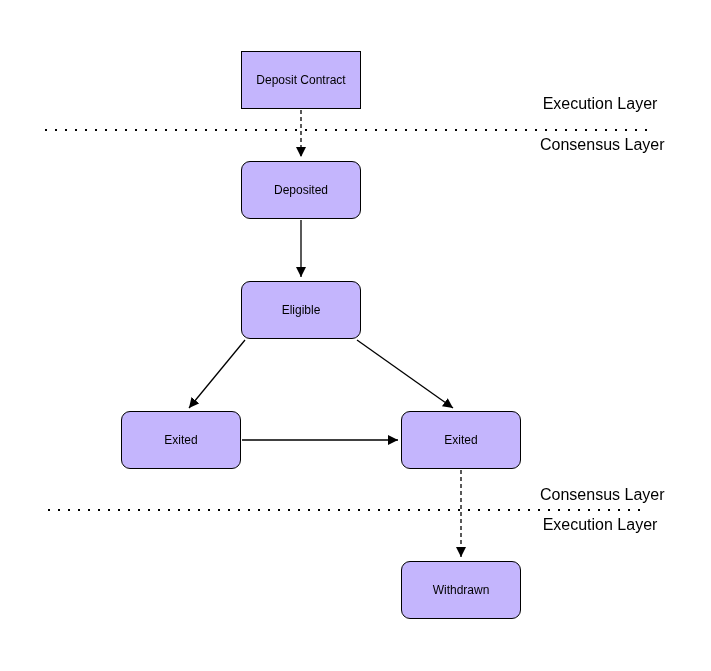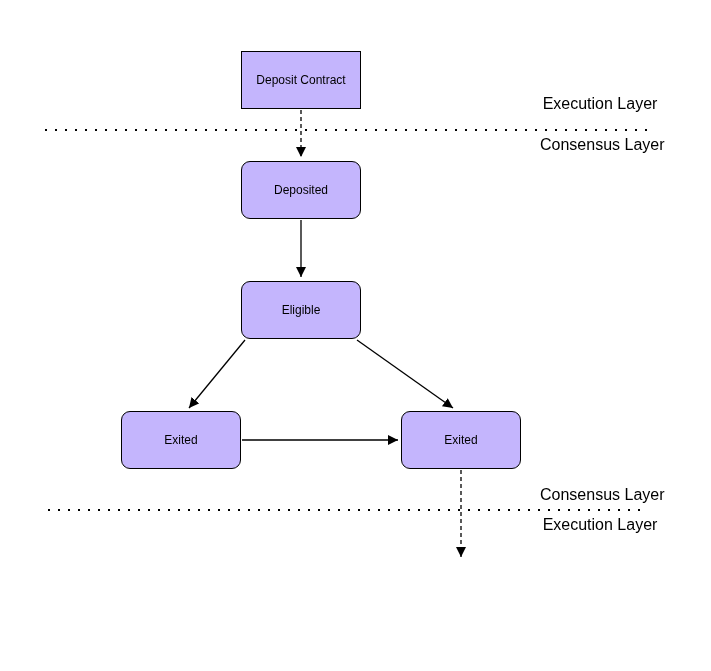--- a/index.html
+++ b/index.html
@@ -93,19 +93,22 @@
   </div>
   <div class="node rounded node-eligible">
     <span>Eligible</span>
   </div>
   <div class="node rounded node-active">
     <span>Exited</span>
   </div>
   <div class="node rounded node-exited">
     <span>Exited</span>
   </div>
+  <div class="node rounded node-withdrawn">
+    <span>Withdrawn</span>
+  </div>
 
   <div class="layer-label layer-label-top-execution">Execution Layer</div>
   <div class="layer-label layer-label-top-consensus">Consensus Layer</div>
   <div class="layer-label layer-label-bottom-consensus">Consensus Layer</div>
   <div class="layer-label layer-label-bottom-execution">Execution Layer</div>
 
 </div>
 
 </body></html>

